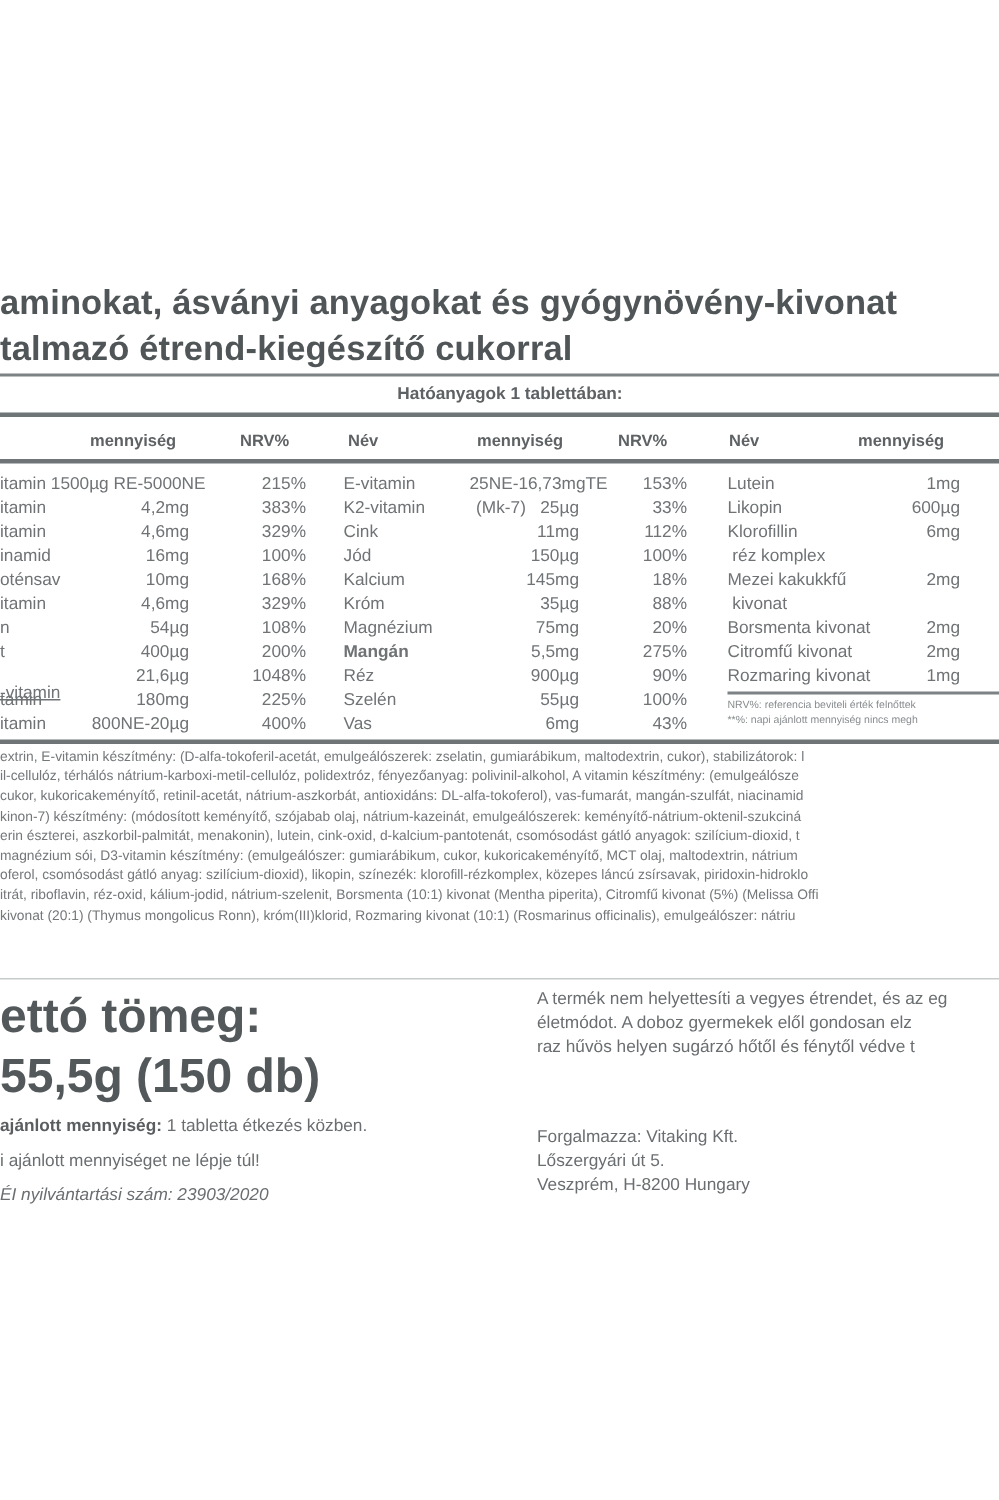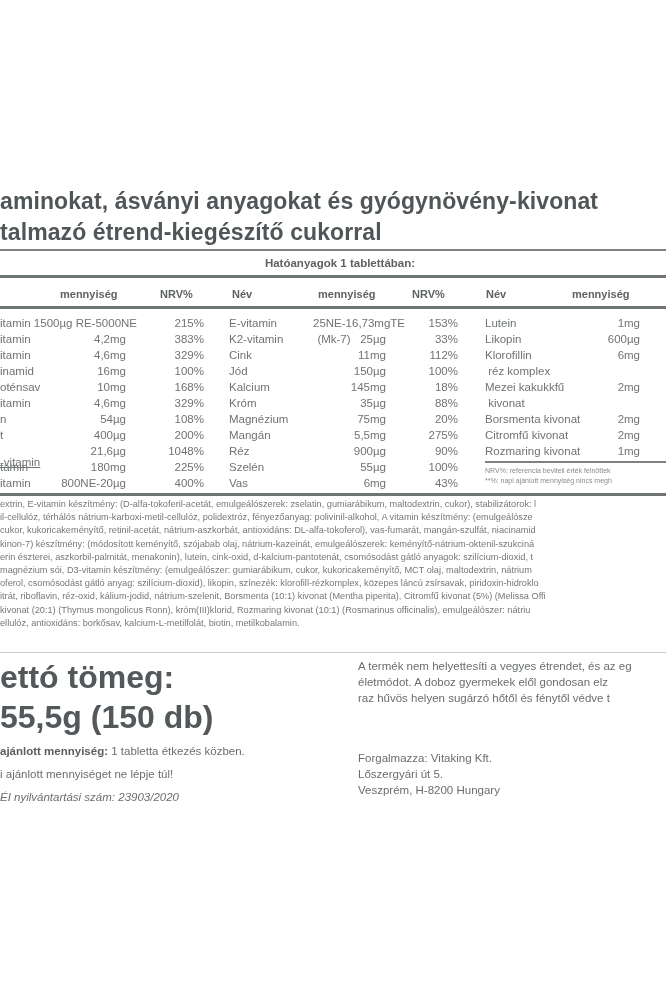--- a/index.html
+++ b/index.html
@@ -116,21 +116,21 @@
   <div class="abs cell r" style="top:381px;left:400px;width:58px;">18%</div>
 
   <div class="abs cell" style="top:397px;left:229px;">Króm</div>
   <div class="abs cell r" style="top:397px;left:310px;width:76px;">35µg</div>
   <div class="abs cell r" style="top:397px;left:400px;width:58px;">88%</div>
 
   <div class="abs cell" style="top:413px;left:229px;">Magnézium</div>
   <div class="abs cell r" style="top:413px;left:310px;width:76px;">75mg</div>
   <div class="abs cell r" style="top:413px;left:400px;width:58px;">20%</div>
 
-  <div class="abs cell" style="top:429px;left:229px;">Mangán</div>
+  <div class="abs cell" style="top:429px;left:229px;font-weight:bold;">Mangán</div>
   <div class="abs cell r" style="top:429px;left:310px;width:76px;">5,5mg</div>
   <div class="abs cell r" style="top:429px;left:400px;width:58px;">275%</div>
 
   <div class="abs cell" style="top:445px;left:229px;">Réz</div>
   <div class="abs cell r" style="top:445px;left:310px;width:76px;">900µg</div>
   <div class="abs cell r" style="top:445px;left:400px;width:58px;">90%</div>
 
   <div class="abs cell" style="top:461px;left:229px;">Szelén</div>
   <div class="abs cell r" style="top:461px;left:310px;width:76px;">55µg</div>
   <div class="abs cell r" style="top:461px;left:400px;width:58px;">100%</div>
@@ -176,21 +176,20 @@
 <div class="abs ingr" style="top:498px;left:0;width:666px;">
   <div>extrin, E-vitamin készítmény: (D-alfa-tokoferil-acetát, emulgeálószerek: zselatin, gumiarábikum,  maltodextrin, cukor), stabilizátorok: l</div>
   <div>il-cellulóz, térhálós nátrium-karboxi-metil-cellulóz, polidextróz, fényezőanyag: polivinil-alkohol, A vitamin készítmény: (emulgeálósze</div>
   <div>cukor, kukoricakeményítő, retinil-acetát, nátrium-aszkorbát, antioxidáns: DL-alfa-tokoferol), vas-fumarát, mangán-szulfát, niacinamid</div>
   <div>kinon-7) készítmény: (módosított keményítő, szójabab olaj, nátrium-kazeinát, emulgeálószerek: keményítő-nátrium-oktenil-szukciná</div>
   <div>erin észterei, aszkorbil-palmitát, menakonin), lutein, cink-oxid, d-kalcium-pantotenát, csomósodást gátló anyagok: szilícium-dioxid, t</div>
   <div>magnézium sói, D3-vitamin készítmény: (emulgeálószer: gumiarábikum, cukor, kukoricakeményítő, MCT olaj, maltodextrin, nátrium</div>
   <div>oferol, csomósodást gátló anyag: szilícium-dioxid), likopin, színezék: klorofill-rézkomplex, közepes láncú zsírsavak, piridoxin-hidroklo</div>
   <div>itrát, riboflavin, réz-oxid, kálium-jodid, nátrium-szelenit, Borsmenta (10:1) kivonat (Mentha piperita), Citromfű kivonat (5%) (Melissa Offi</div>
   <div>kivonat (20:1) (Thymus mongolicus Ronn), króm(III)klorid, Rozmaring kivonat (10:1) (Rosmarinus officinalis), emulgeálószer: nátriu</div>
-  <div>ellulóz, antioxidáns: borkősav, kalcium-L-metilfolát, biotin, metilkobalamin.</div>
 </div>
 
 <div class="rule" style="top:652px;height:1px;background:#c8cbcc;"></div>
 
 <div class="abs big" style="top:659px;left:0;">ettó tömeg:</div>
 <div class="abs big" style="top:699px;left:0;">55,5g (150 db)</div>
 
 <div class="abs info" style="top:745px;left:0;">
   <b>ajánlott mennyiség:</b><span> 1 tabletta étkezés közben.</span>
 </div>

